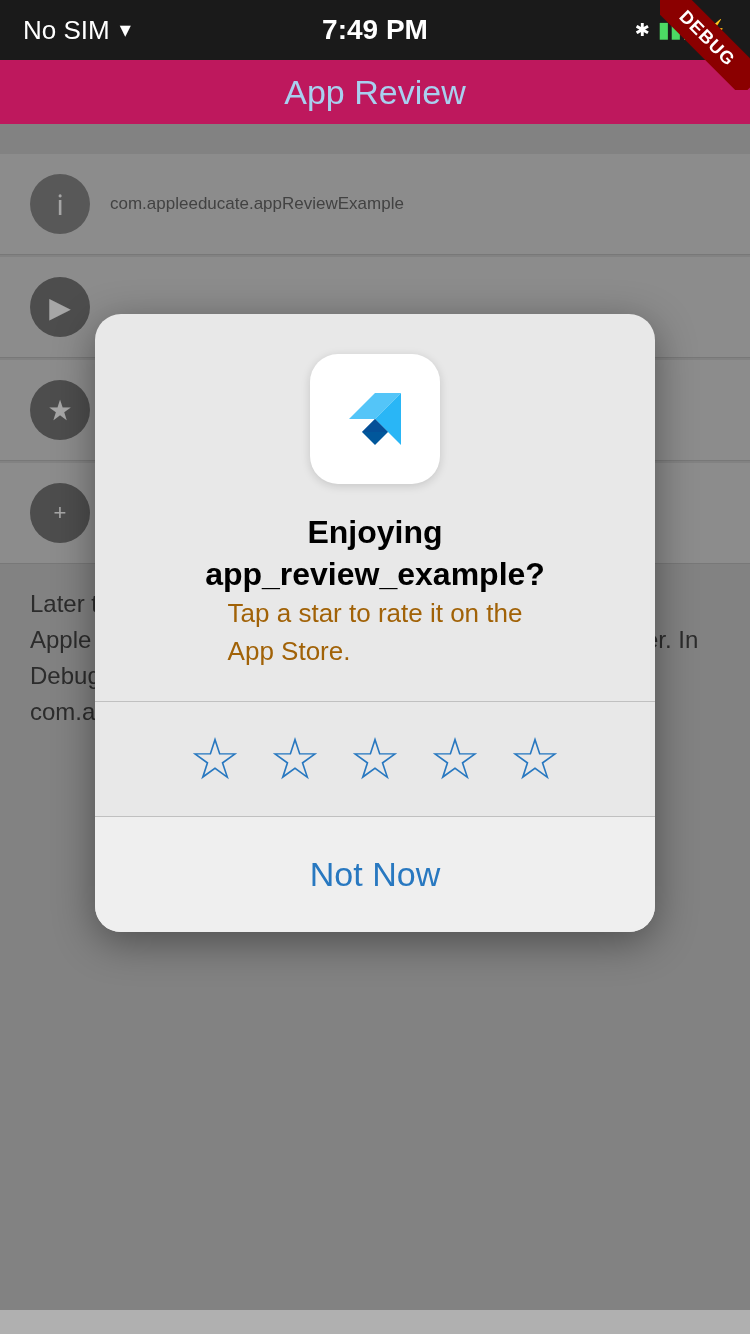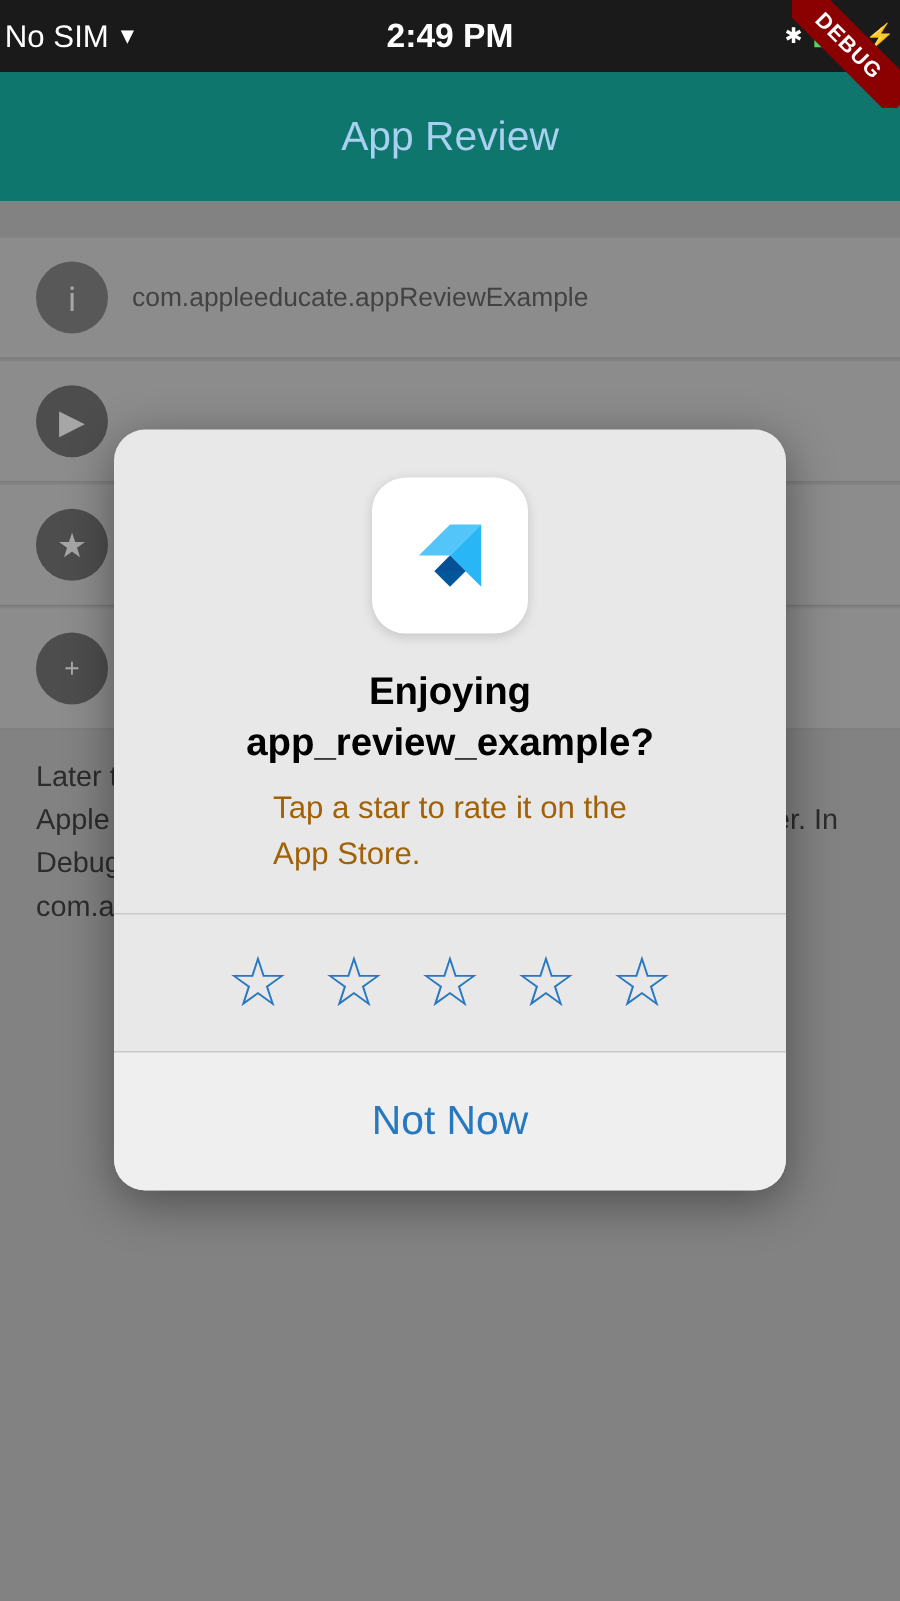--- a/index.html
+++ b/index.html
@@ -14,21 +14,21 @@
     }
 
     
     .status-bar {
       width: 100%;
       height: 60px;
       background: #1a1a1a;
       display: flex;
       align-items: center;
       justify-content: space-between;
-      padding: 0 4px;
+      padding: 0 23px;
       position: relative;
       z-index: 10;
     }
     .status-left {
       color: white;
       font-size: 26px;
       font-weight: 500;
       display: flex;
       align-items: center;
       gap: 10px;
@@ -70,22 +70,22 @@
       font-size: 18px;
       font-weight: bold;
       padding: 6px 30px;
       transform: rotate(45deg);
       letter-spacing: 1px;
     }
 
     
     .nav-bar {
       width: 100%;
-      height: 108px;
-      background: #0f766e;
+      height: 64px;
+      background: #be185d;
       display: flex;
       align-items: center;
       justify-content: center;
     }
     .nav-title {
       color: #a8d0ef;
       font-size: 34px;
       font-weight: 400;
     }
 
@@ -115,21 +115,21 @@
       border-radius: 50%;
       display: flex;
       align-items: center;
       justify-content: center;
       color: white;
       font-size: 28px;
       flex-shrink: 0;
     }
     .bg-text-block { flex: 1; }
     .bg-label { font-size: 28px; color: #444; font-weight: 400; }
-    .bg-sublabel { font-size: 22px; color: #666; }
+    .bg-sublabel { font-size: 17px; color: #666; }
 
     
     .bg-body-text {
       padding: 20px 30px;
       font-size: 24px;
       color: #444;
       line-height: 1.5;
     }
 
     
@@ -181,21 +181,20 @@
       width: 80px;
       height: 80px;
     }
 
     .dialog-title {
       font-size: 32px;
       font-weight: 700;
       color: #000;
       text-align: center;
       line-height: 1.3;
-      margin-bottom: 16px;
     }
 
     .dialog-subtitle {
       font-size: 26px;
       font-weight: 400;
       color: #a16207;
       line-height: 1.45;
     }
 
     
@@ -238,21 +237,21 @@
 </head>
 <body>
 
 <div class="debug-ribbon"></div>
 
 <div class="status-bar">
   <div class="status-left">
     <span>No SIM</span>
     <span class="wifi-icon">▾</span>
   </div>
-  <div class="status-center">2:49 PM</div>
+  <div class="status-center">7:49 PM</div>
   <div class="status-right">
     <span class="bt-icon">✱</span>
     <span class="battery-icon">▮▮▮</span>
     <span style="color:white;font-size:20px;">⚡</span>
   </div>
 </div>
 
 <div class="nav-bar">
   <span class="nav-title">App Review</span>
 </div>

